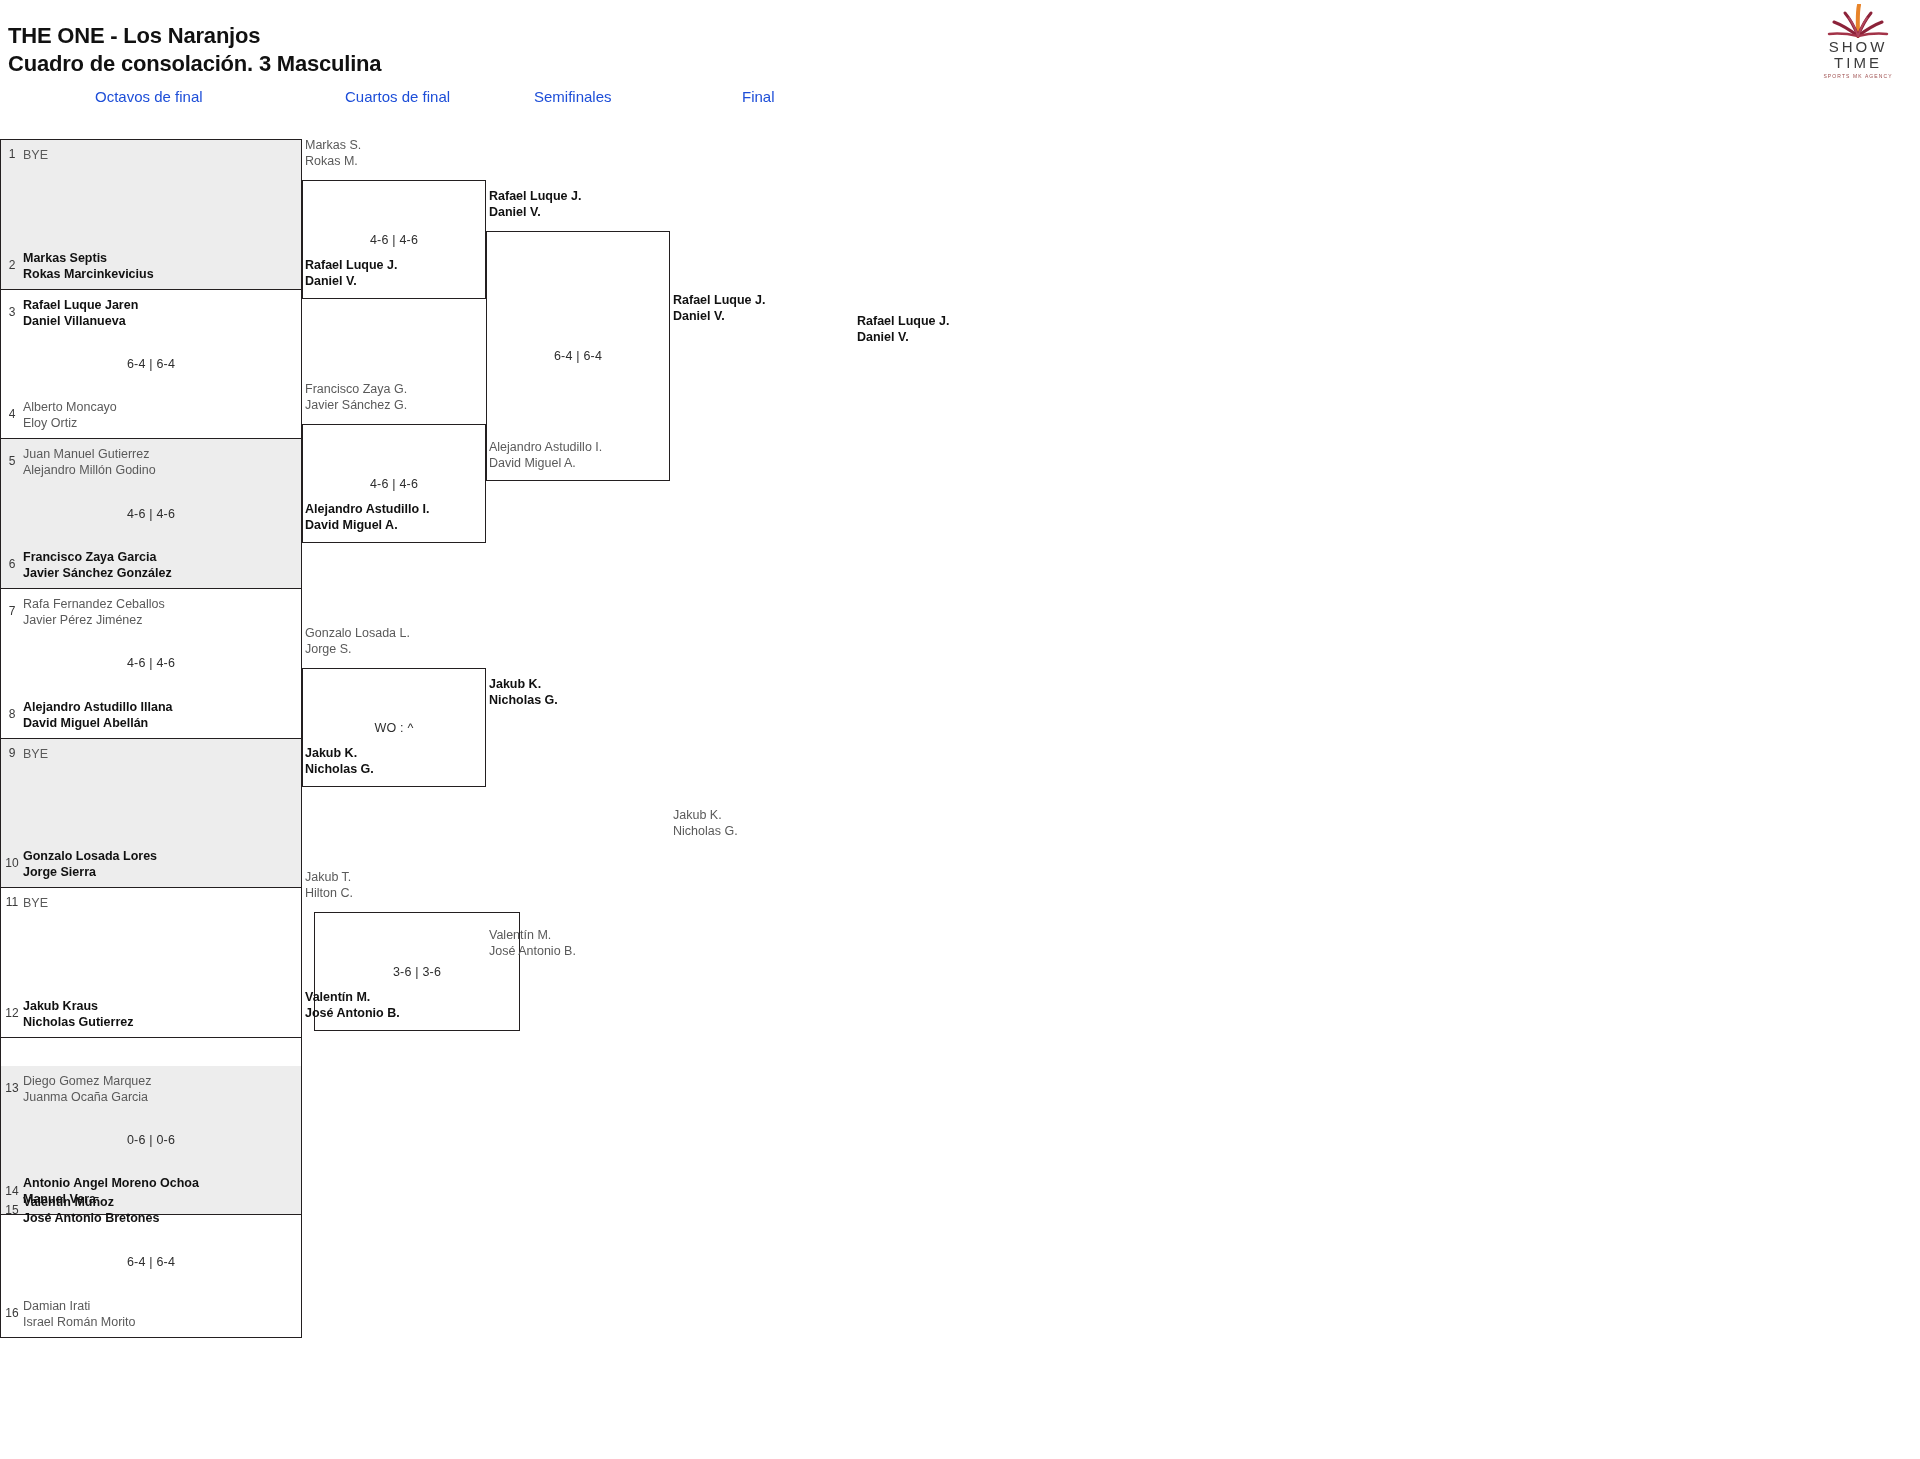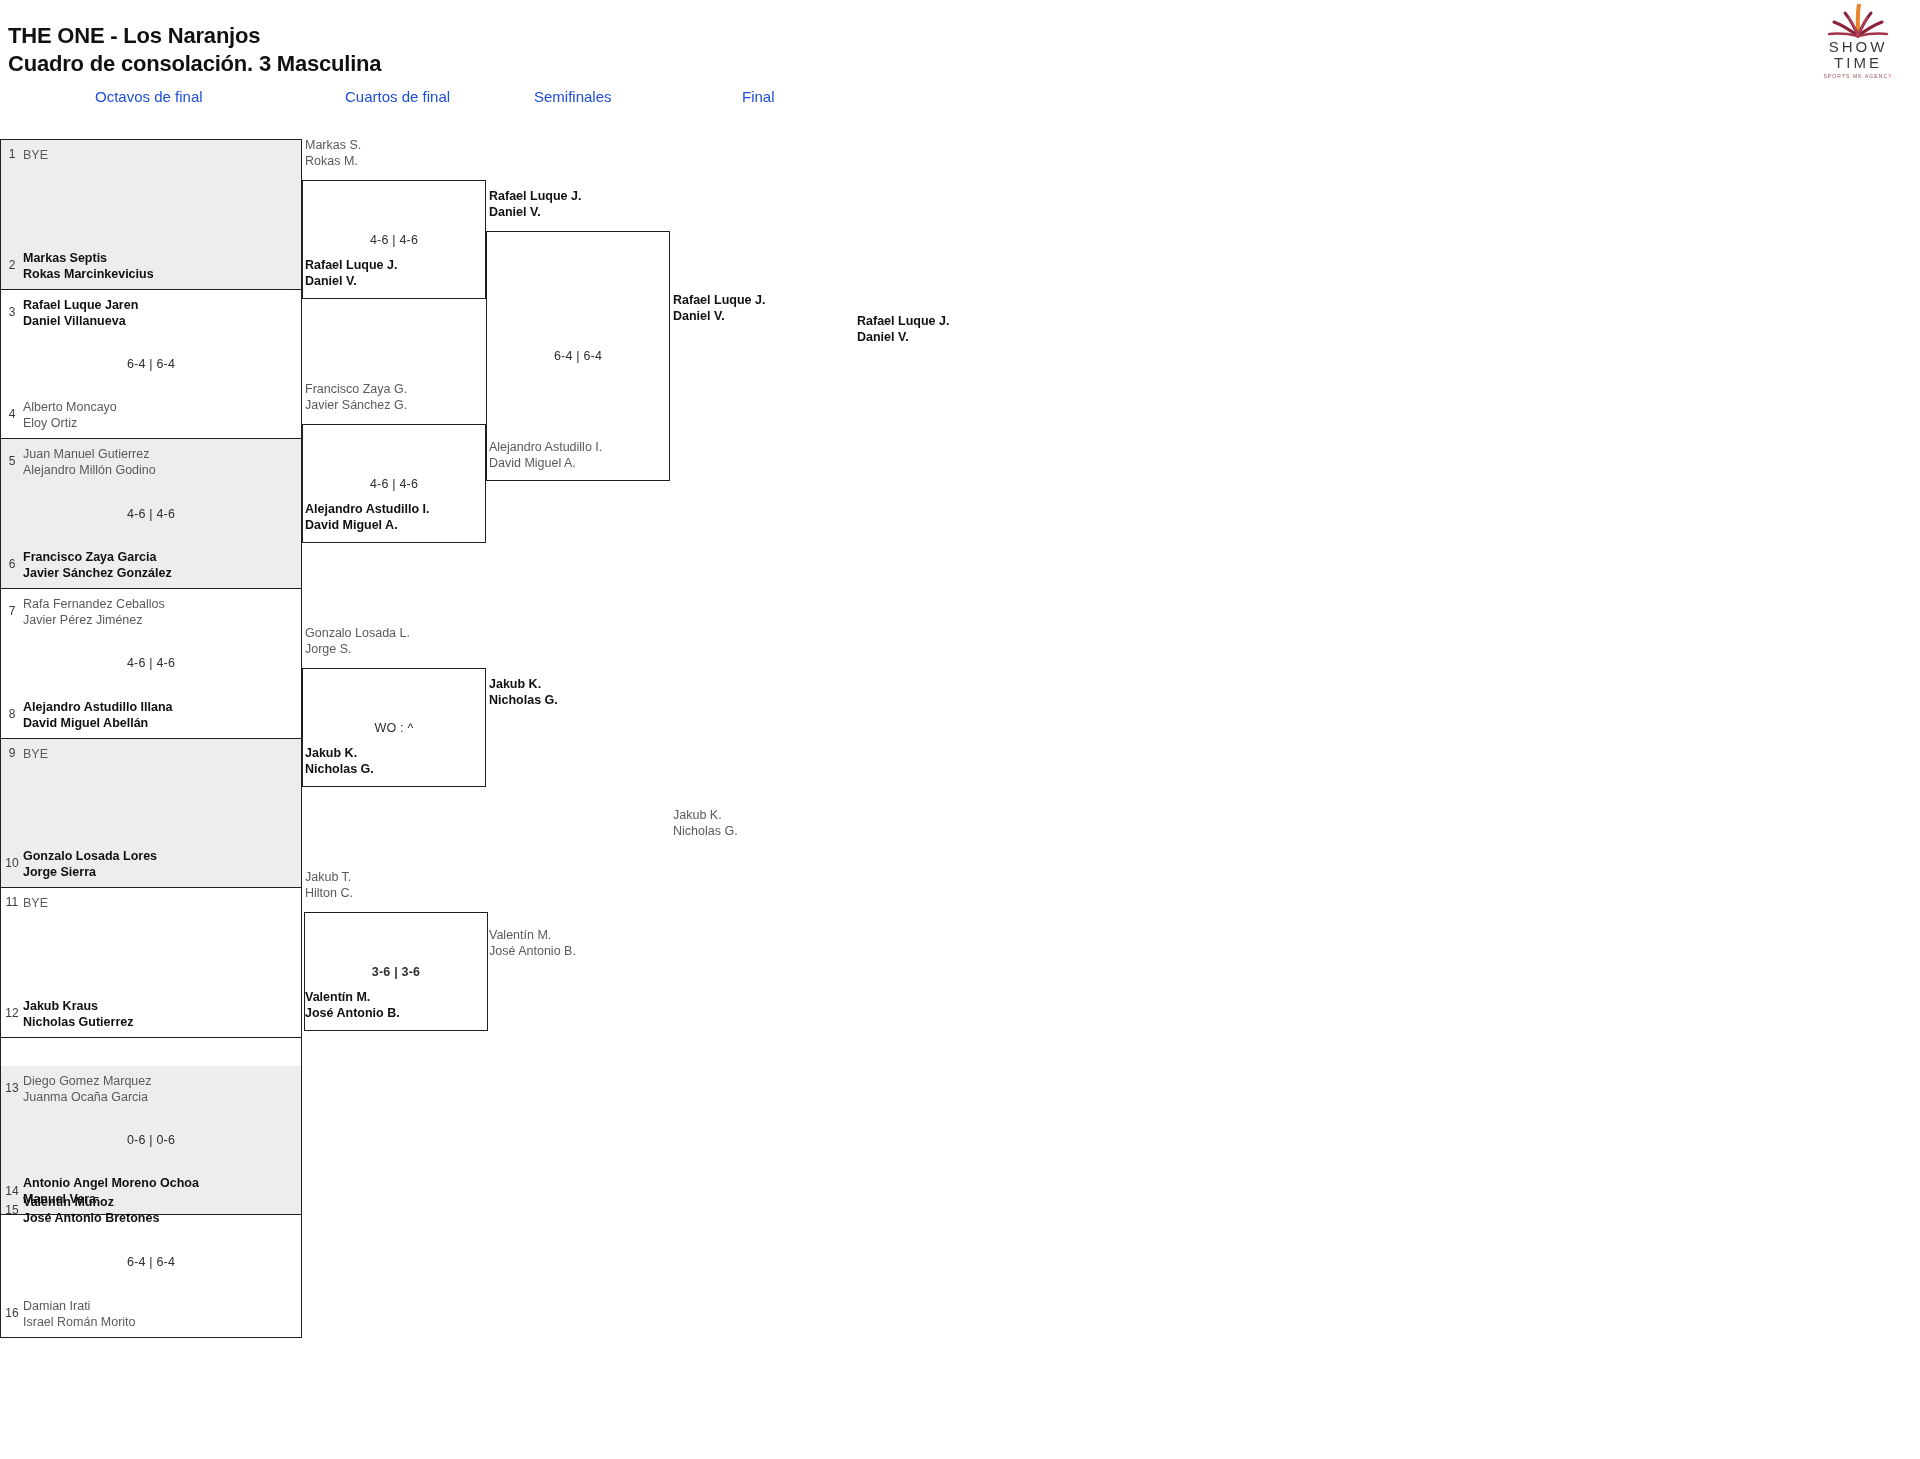--- a/index.html
+++ b/index.html
@@ -359,21 +359,21 @@
       <div class="conn-score">WO : ^</div>
     </div>
     <div class="slot-label" style="left: 305px; top: 625px;">
       <span class="p">Gonzalo Losada L.</span>
       <span class="p">Jorge S.</span>
     </div>
     <div class="slot-label winner" style="left: 305px; top: 745px;">
       <span class="p">Jakub K.</span>
       <span class="p">Nicholas G.</span>
     </div>
-    <div class="conn-box" style="left: 304px; top: 912px; width: 184px; height: 119px; font-weight: bold;">
+    <div class="conn-box" style="left: 314px; top: 912px; width: 206px; height: 119px;">
       <div class="conn-score">3-6 | 3-6</div>
     </div>
     <div class="slot-label" style="left: 305px; top: 869px;">
       <span class="p">Jakub T.</span>
       <span class="p">Hilton C.</span>
     </div>
     <div class="slot-label winner" style="left: 305px; top: 989px;">
       <span class="p">Valentín M.</span>
       <span class="p">José Antonio B.</span>
     </div>

